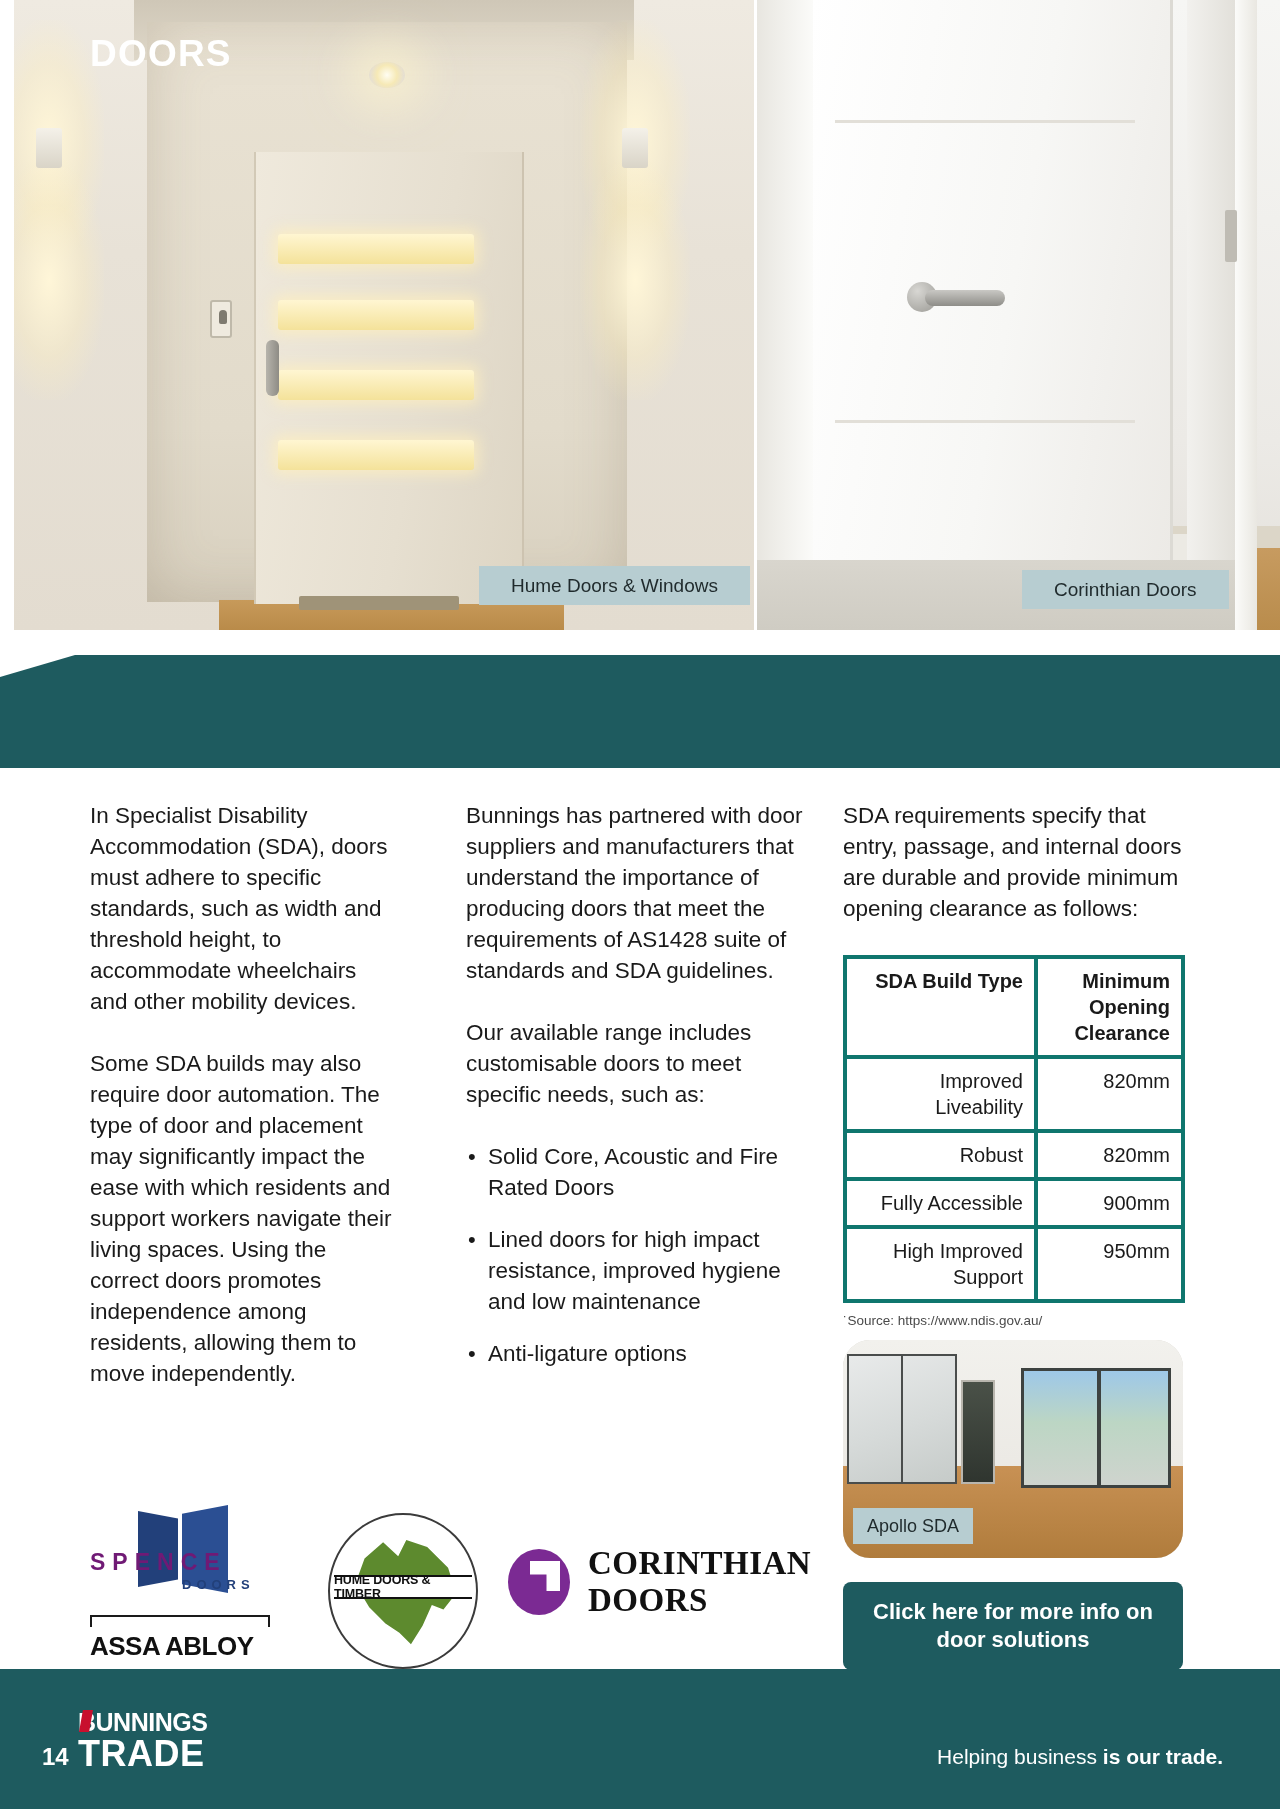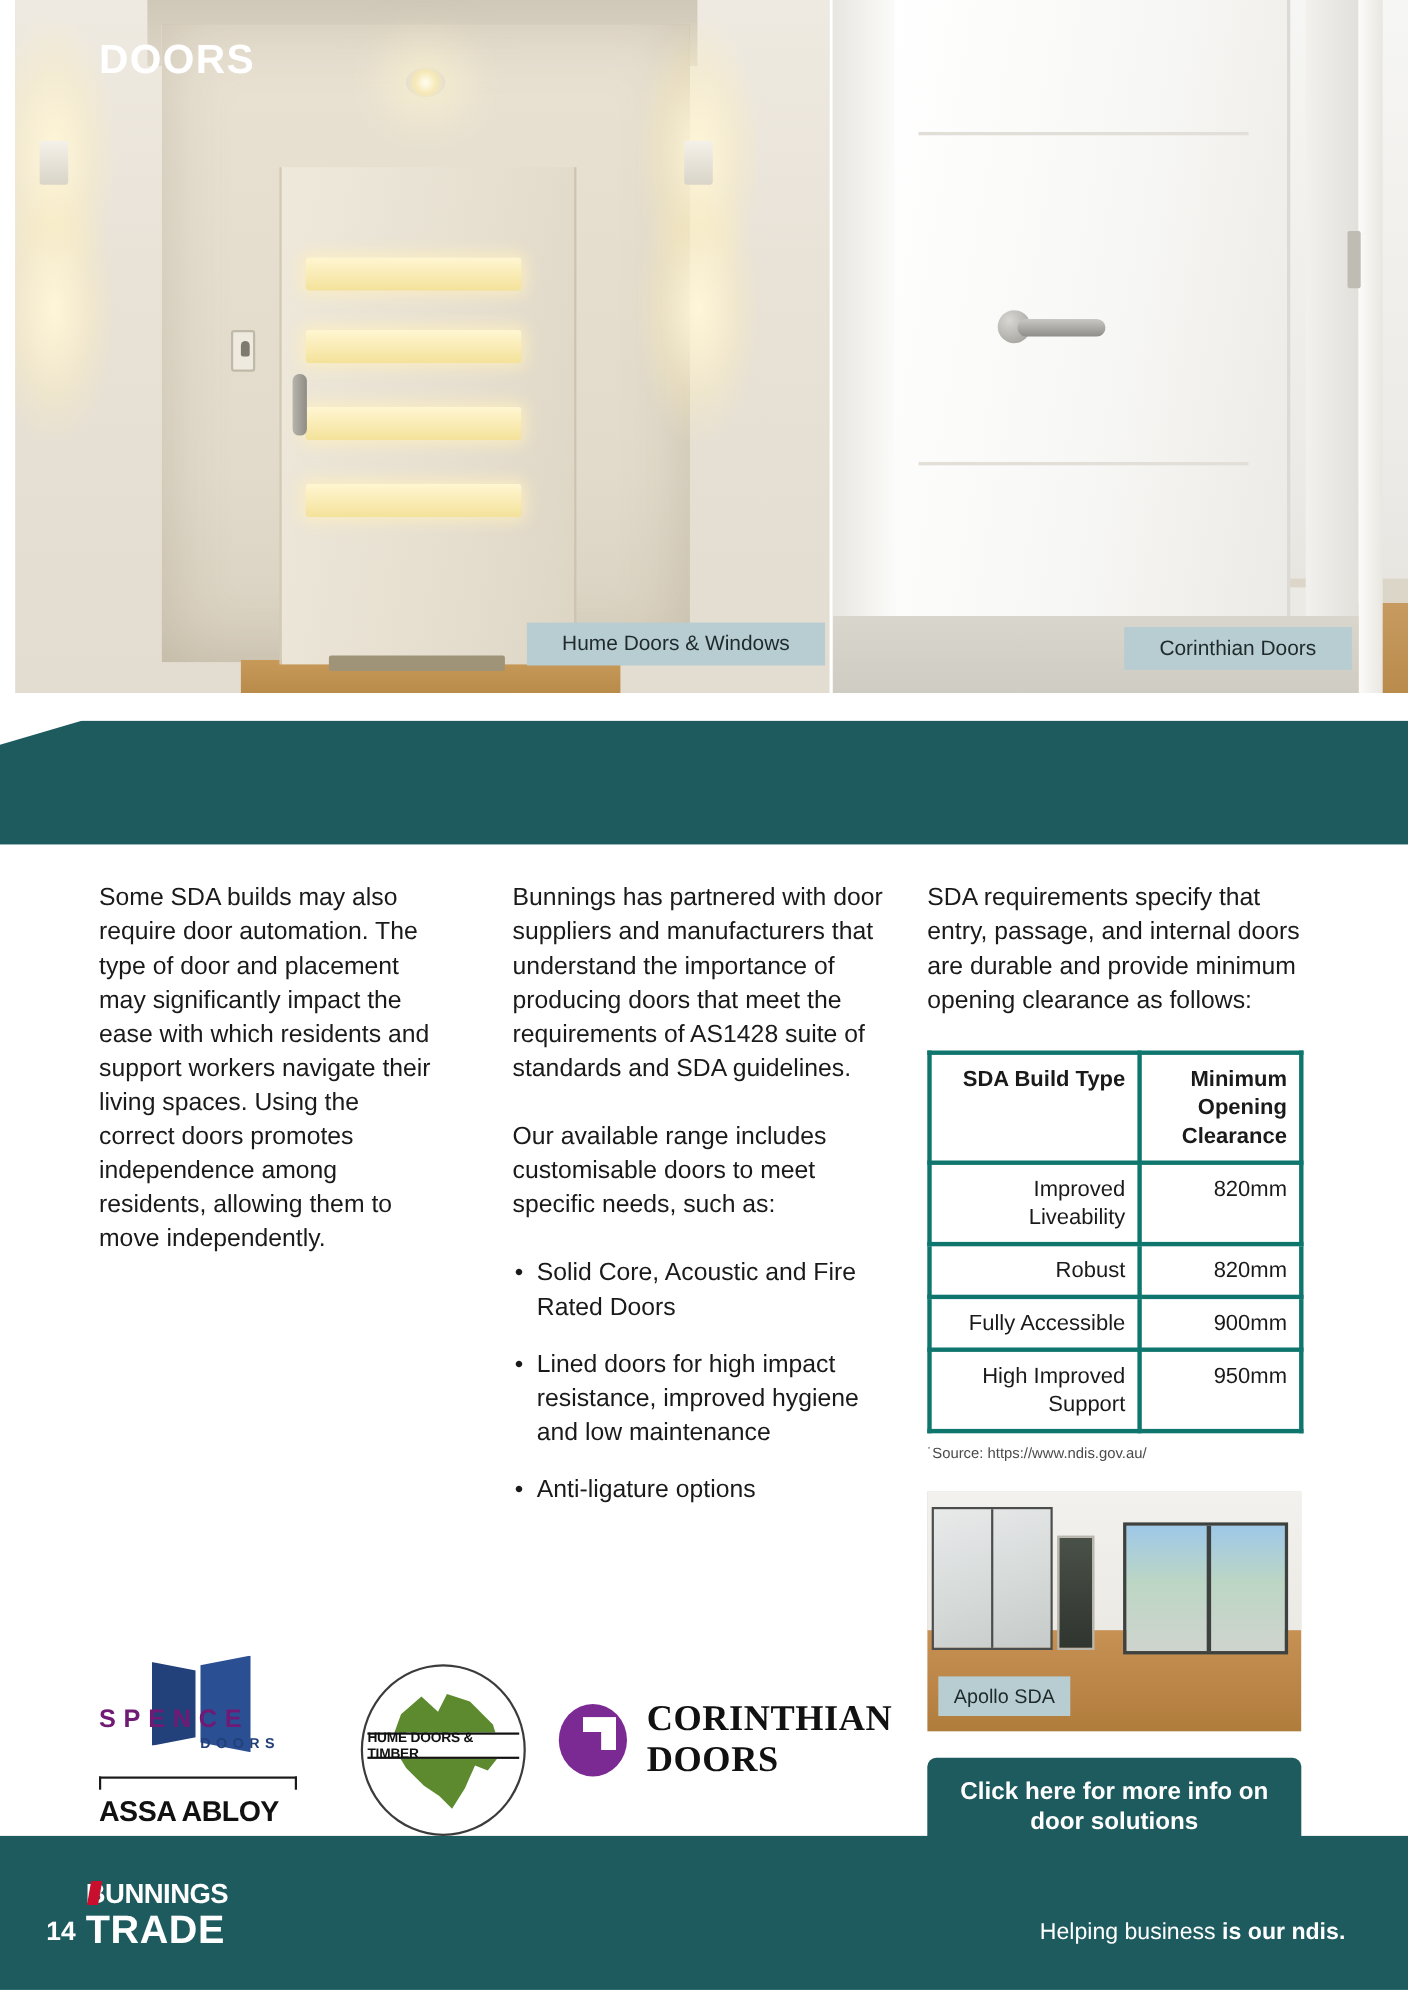--- a/index.html
+++ b/index.html
@@ -280,24 +280,25 @@
   .source-note {
     margin-top: 10px;
     font-size: 13.5px;
     color: #4a4a4a;
     font-family: "Liberation Sans", sans-serif;
   }
 
   
   .apollo-wrap {
     position: relative;
-    margin-top: 28px;
+    margin-top: 12px;
     width: 340px; height: 218px;
     overflow: hidden;
     background: #d8d5ce;
+    border-radius: 27px;
   }
   .ap-wall { position:absolute; inset:0; background: linear-gradient(180deg,#f2f1ed 0%,#eceae5 55%,#e6e3dc 100%); }
   .ap-floor {
     position:absolute; left:0; bottom:0; width:340px; height:92px;
     background: linear-gradient(180deg,#c89154 0%,#b07c3c 100%);
   }
   .ap-mirror {
     position:absolute; left:4px; top:14px; width:110px; height:130px;
     background: linear-gradient(160deg,#e8eaea 0%,#d6dad9 55%,#c6cbc9 100%);
     border: 2px solid #4a4d4c;
@@ -575,20 +576,21 @@
     <div class="caption cap-hume">Hume Doors &amp; Windows</div>
     <div class="caption cap-corinthian">Corinthian Doors</div>
   </div>
 
   <div class="band"></div>
   <div class="band-title">DOORS</div>
 
   <div class="cols">
 
     <div class="col col-1">
+      <p class="body-p">In Specialist Disability Accommodation (SDA), doors must adhere to specific standards, such as width and threshold height, to accommodate wheelchairs and other mobility devices.</p>
       <p class="body-p">Some SDA builds may also require door automation. The type of door and placement may significantly impact the ease with which residents and support workers navigate their living spaces. Using the correct doors promotes independence among residents, allowing them to move independently.</p>
     </div>
 
     <div class="col col-2">
       <p class="body-p">Bunnings has partnered with door suppliers and manufacturers that understand the importance of producing doors that meet the requirements of AS1428 suite of standards and SDA guidelines.</p>
       <p class="body-p">Our available range includes customisable doors to meet specific needs, such as:</p>
       <ul class="bullets">
         <li>Solid Core, Acoustic and Fire Rated Doors</li>
         <li>Lined doors for high impact resistance, improved hygiene and low maintenance</li>
         <li>Anti-ligature options</li>
@@ -692,17 +694,17 @@
 
     <div class="bunnings-logo">
       <div class="bn-top">
         <span class="bn-stripe"></span>
         <span>BUNNINGS</span>
       </div>
       <div class="bn-bottom">TRADE</div>
     </div>
 
     <div class="tagline">
-      <span>Helping business </span><b>is our ndis.</b>
+      <span>Helping business </span><b>is our trade.</b>
     </div>
   </div>
 
 </div>
 
 </body></html>

